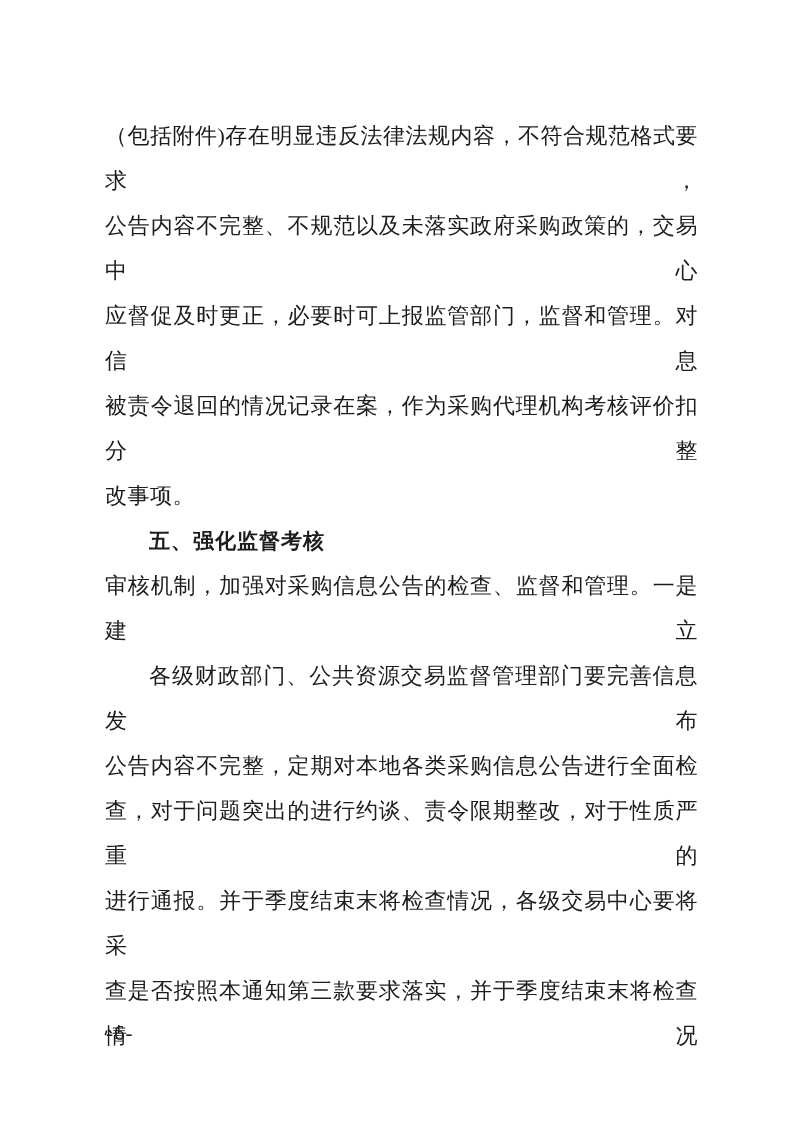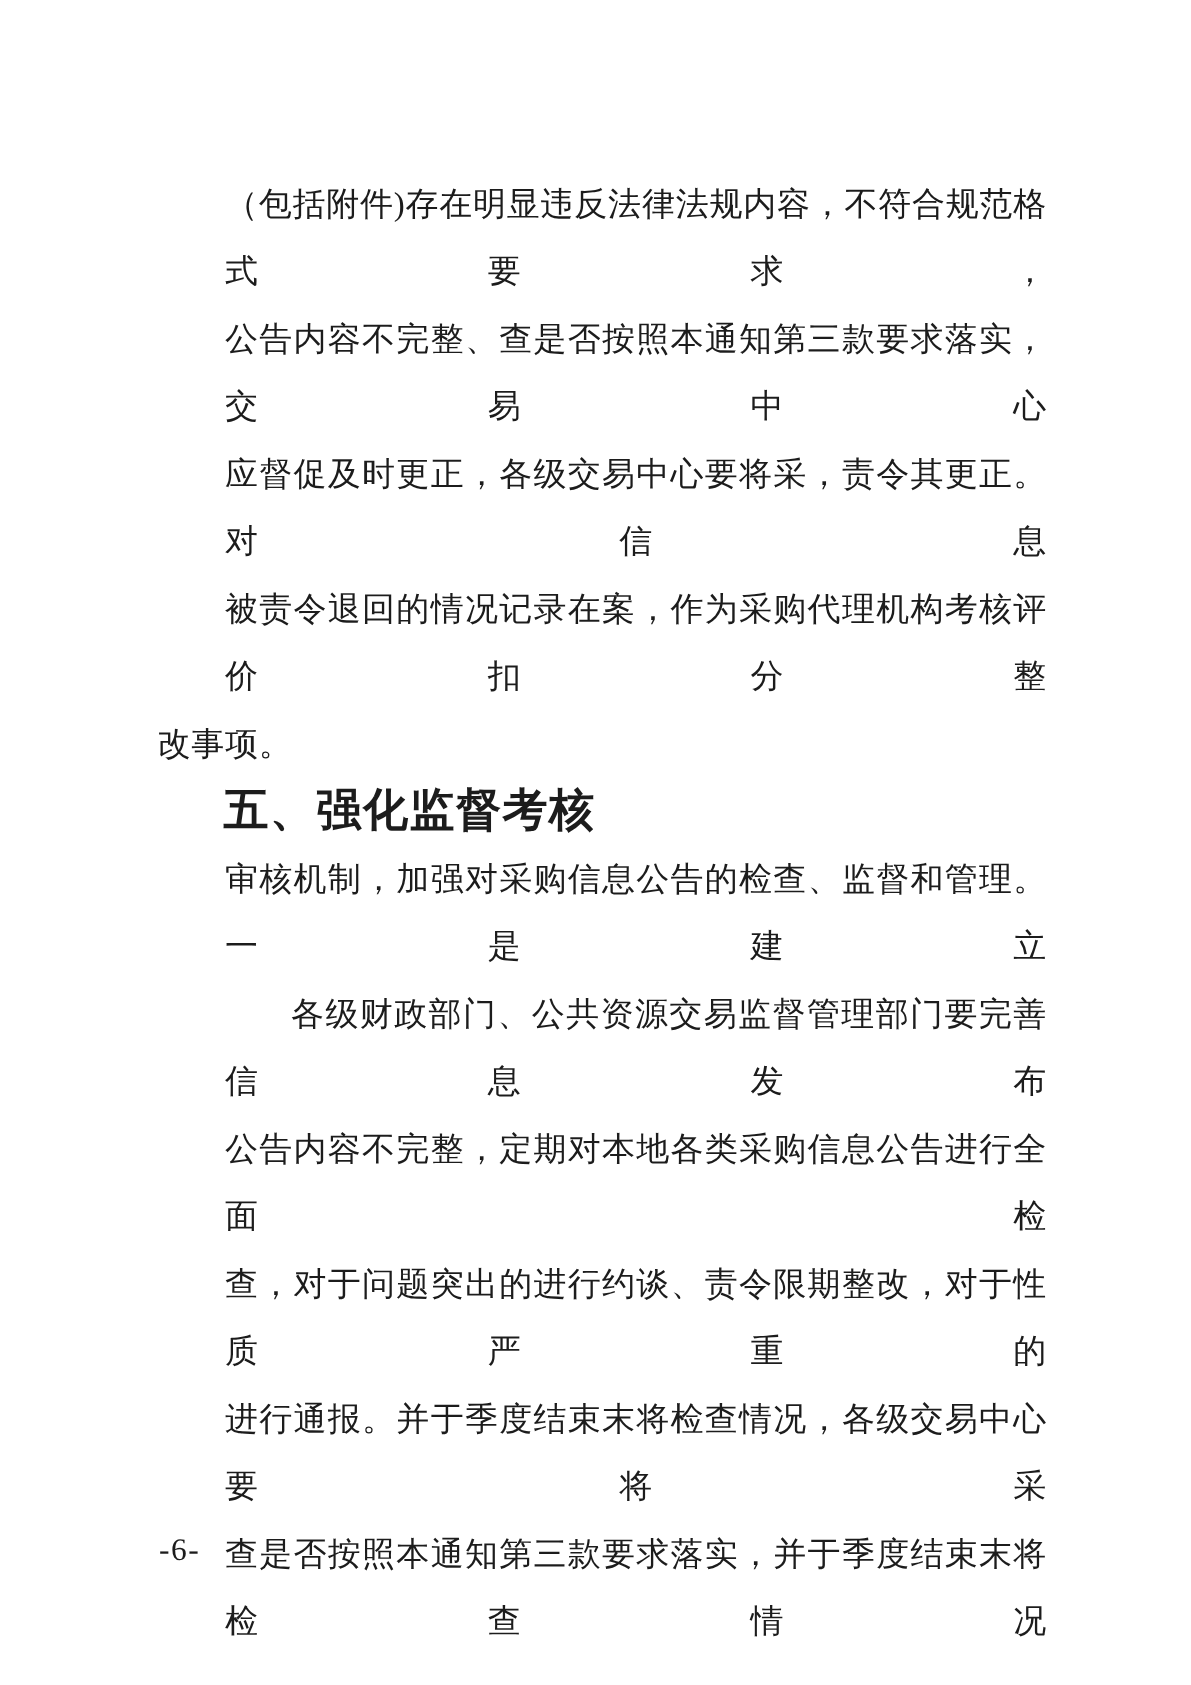--- a/index.html
+++ b/index.html
@@ -24,51 +24,50 @@
     font-family: "Liberation Serif", "DejaVu Serif", serif;
     font-size: 22px;
     line-height: 45px;
     color: #1c1c1c;
     text-align: justify;
     white-space: normal;
     letter-spacing: 0.5px;
   }
   .line.full {
     text-align-last: justify;
-    margin-left: 45px;
   }
   .line.indent {
     text-indent: 44px;
   }
   .line.heading {
     font-family: "Liberation Sans", "DejaVu Sans", sans-serif;
     font-weight: bold;
-    font-size: 30px;
+    font-size: 21px;
     letter-spacing: 1px;
   }
   .footer-pagenum {
     position: absolute;
     left: 106px;
     top: 1018px;
     font-family: "Liberation Serif", "DejaVu Serif", serif;
     font-size: 21px;
     line-height: 30px;
     color: #1c1c1c;
     letter-spacing: 1px;
   }
 </style>
 </head>
 <body>
 
 <div class="page">
   <div class="text-block">
 
     <div class="line full">（包括附件)存在明显违反法律法规内容，不符合规范格式要求，</div>
-    <div class="line full">公告内容不完整、查是否按照本通知第三款要求落实，交易中心</div>
-    <div class="line full">应督促及时更正，各级交易中心要将采，责令其更正。对信息</div>
+    <div class="line full">公告内容不完整、不规范以及未落实政府采购政策的，交易中心</div>
+    <div class="line full">应督促及时更正，必要时可上报监管部门，监督和管理。对信息</div>
     <div class="line full">被责令退回的情况记录在案，作为采购代理机构考核评价扣分整</div>
     <div class="line">改事项。</div>
 
     <div class="line heading indent">五、强化监督考核</div>
 
     <div class="line full">审核机制，加强对采购信息公告的检查、监督和管理。一是建立</div>
     <div class="line full indent">各级财政部门、公共资源交易监督管理部门要完善信息发布</div>
     <div class="line full">公告内容不完整，定期对本地各类采购信息公告进行全面检</div>
     <div class="line full">查，对于问题突出的进行约谈、责令限期整改，对于性质严重的</div>
     <div class="line full">进行通报。并于季度结束末将检查情况，各级交易中心要将采</div>

